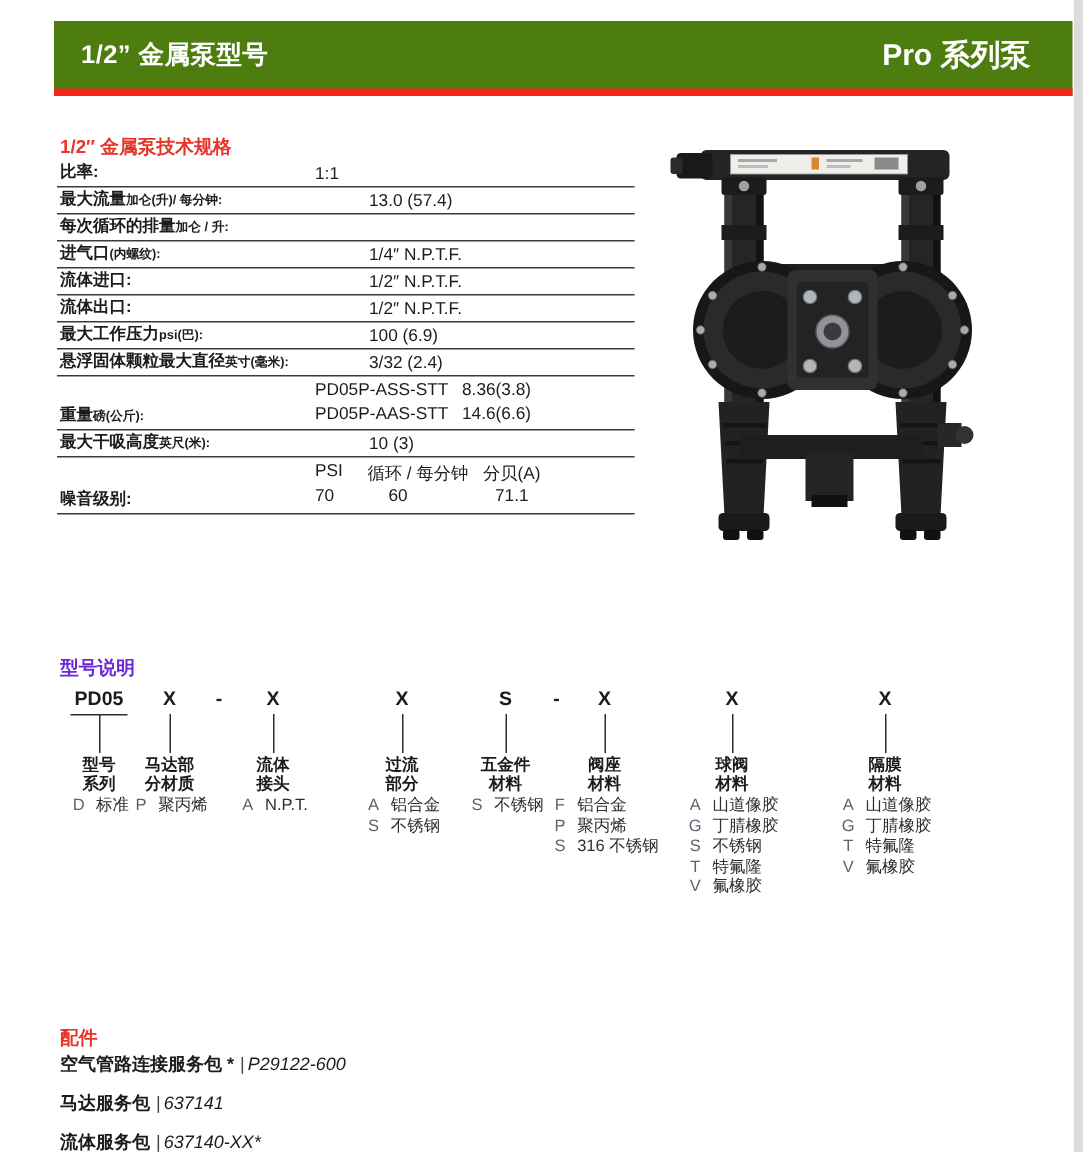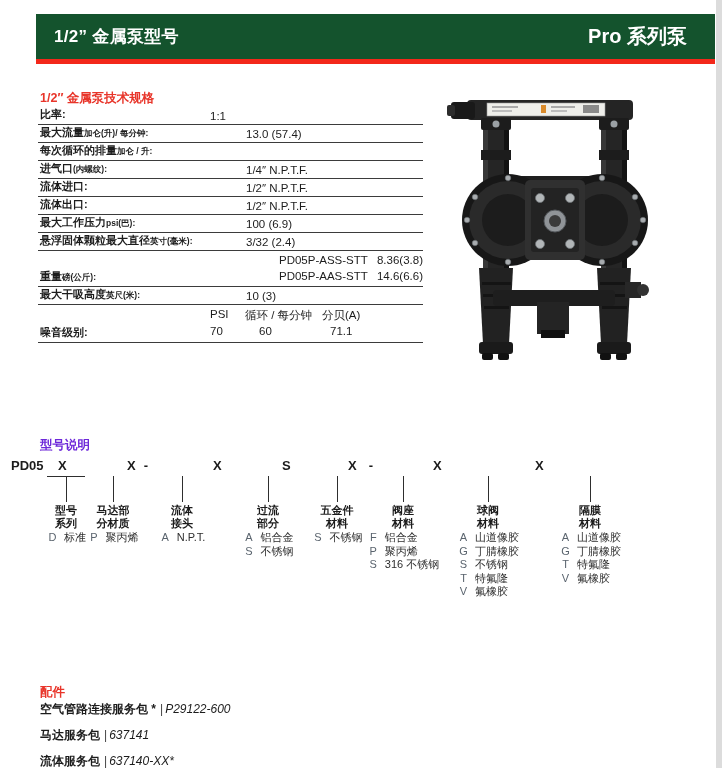--- a/index.html
+++ b/index.html
@@ -6,47 +6,47 @@
   .page {
     position:relative; width:722px; height:768px; background:#ffffff;
     font-family:"Liberation Sans","DejaVu Sans",sans-serif; color:#1c1c1c;
     overflow:hidden;
   }
   .page-edge { position:absolute; right:0; top:0; width:6px; height:768px; background:#dcdcdc; }
 
   
   .header-bar {
     position:absolute; left:36px; top:14px; width:679px; height:50px;
-    background:#14532d; box-sizing:border-box; border-bottom:5px solid #f3281a;
+    background:#4d7c0f; box-sizing:border-box; border-bottom:5px solid #f3281a;
     display:flex; align-items:center; justify-content:space-between;
     padding:0 28px 0 18px;
   }
   .header-title { color:#ffffff; font-weight:bold; font-size:17px; letter-spacing:0.3px; }
   .header-right { color:#ffffff; font-weight:bold; font-size:20px; }
 
   
   .spec-title { position:absolute; left:40px; top:90px; color:#e8352a; font-weight:bold; font-size:12.5px; }
   .spec-table { position:absolute; left:38px; top:109px; width:385px; font-size:11.5px; }
   .srow { display:flex; align-items:flex-end; border-bottom:1px solid #3b3b3b;
           padding:0 0 2px 2px; box-sizing:border-box; }
   .h16 { height:16px; } .h18 { height:18px;gap:36px; } .h36 { height:36px; } .h38 { height:38px; }
   .slabel { width:170px; flex:none; font-weight:bold; font-size:11px; white-space:nowrap; }
   .slabel small { font-size:8.5px; font-weight:bold; }
   .svalue { flex:1; font-size:11.5px; }
-  .wline { display:flex; line-height:16px;justify-content:flex-end; }
+  .wline { display:flex; line-height:16px; }
   .wmodel { width:98px; flex:none; }
   .noise-val { position:relative; height:32px; }
   .noise-val span { position:absolute; }
   .nc0 { left:0;  top:0; } .nc1 { left:35px; top:0; } .nc2 { left:112px; top:0;text-align:center; }
   .nv0 { left:0;  top:17px; } .nv1 { left:49px; top:17px; } .nv2 { left:120px; top:17px; }
 
   
   .model-title { position:absolute; left:40px; top:437px; color:#6d28d9; font-weight:bold; font-size:12.5px; }
   .model-diagram { position:absolute; left:0; top:455px; width:722px; height:190px; }
-  .mcode { position:absolute; top:3px; width:110px; text-align:left; font-weight:bold; font-size:13px; }
+  .mcode { position:absolute; top:3px; width:110px; text-align:center; font-weight:bold; font-size:13px; }
   .mdash { position:absolute; top:3px; width:20px; text-align:center; font-weight:bold; font-size:13px; }
   .vline { position:absolute; top:21px; width:1px; height:26px; background:#2e2e2e; }
   .tbar  { position:absolute; top:21px; height:1px; background:#2e2e2e; }
   .mheader { position:absolute; top:49px; width:110px; text-align:center; font-weight:bold;
              font-size:11px; line-height:12.5px; }
   .mopts { position:absolute; top:76px; width:130px; font-size:11px; line-height:13.5px; }
   .optrows { display:table; margin:0 auto; }
   .optrow { white-space:nowrap; }
   .ok { display:inline-block; min-width:13px; text-align:center; margin-right:5px; color:#5a646e; }
   .ov { color:#2e2e2e; }

